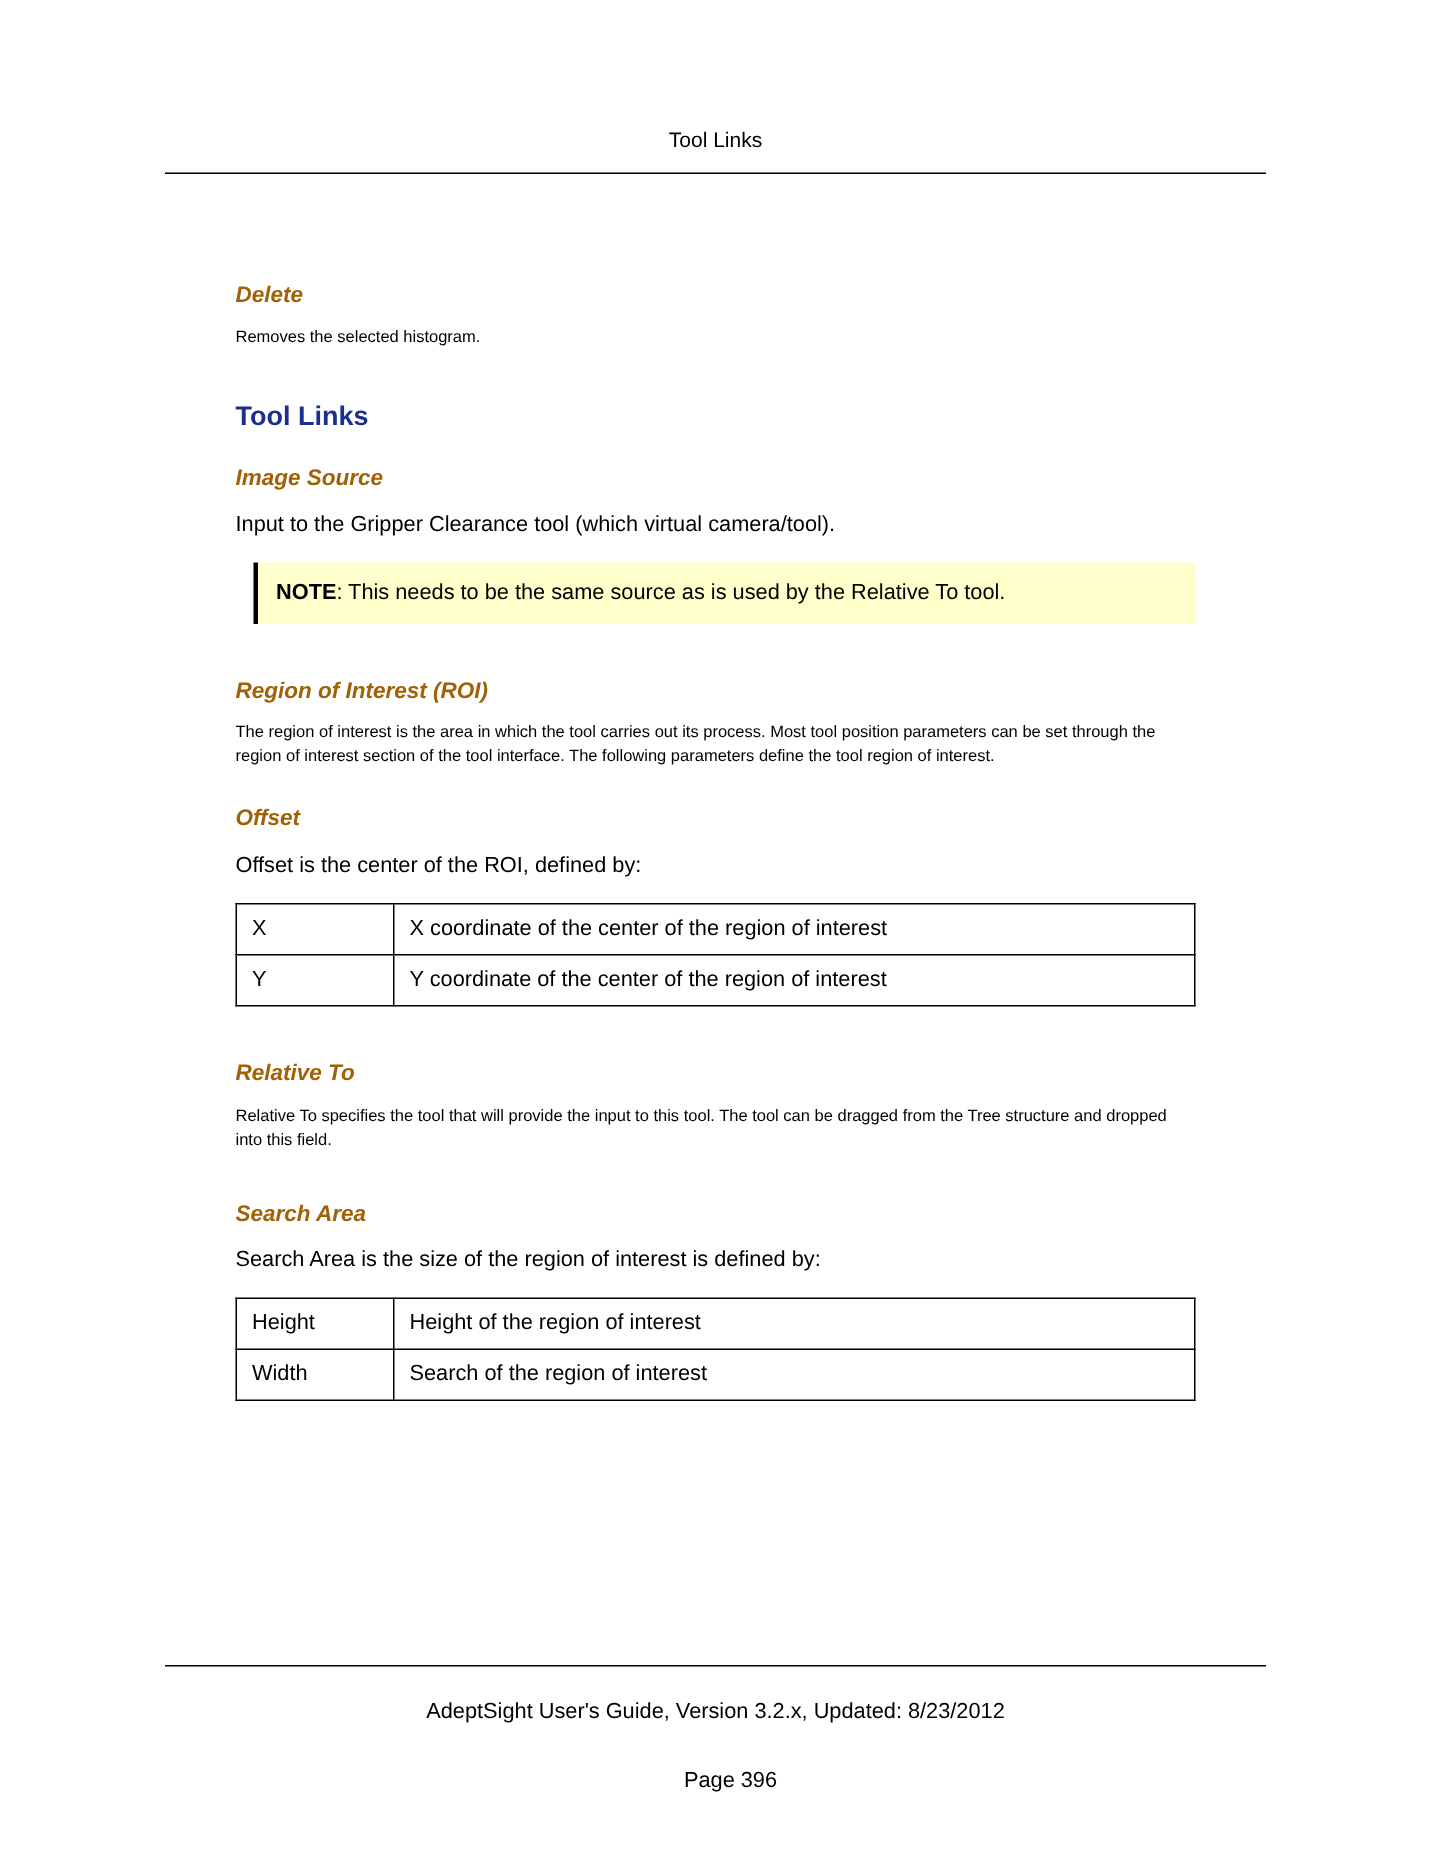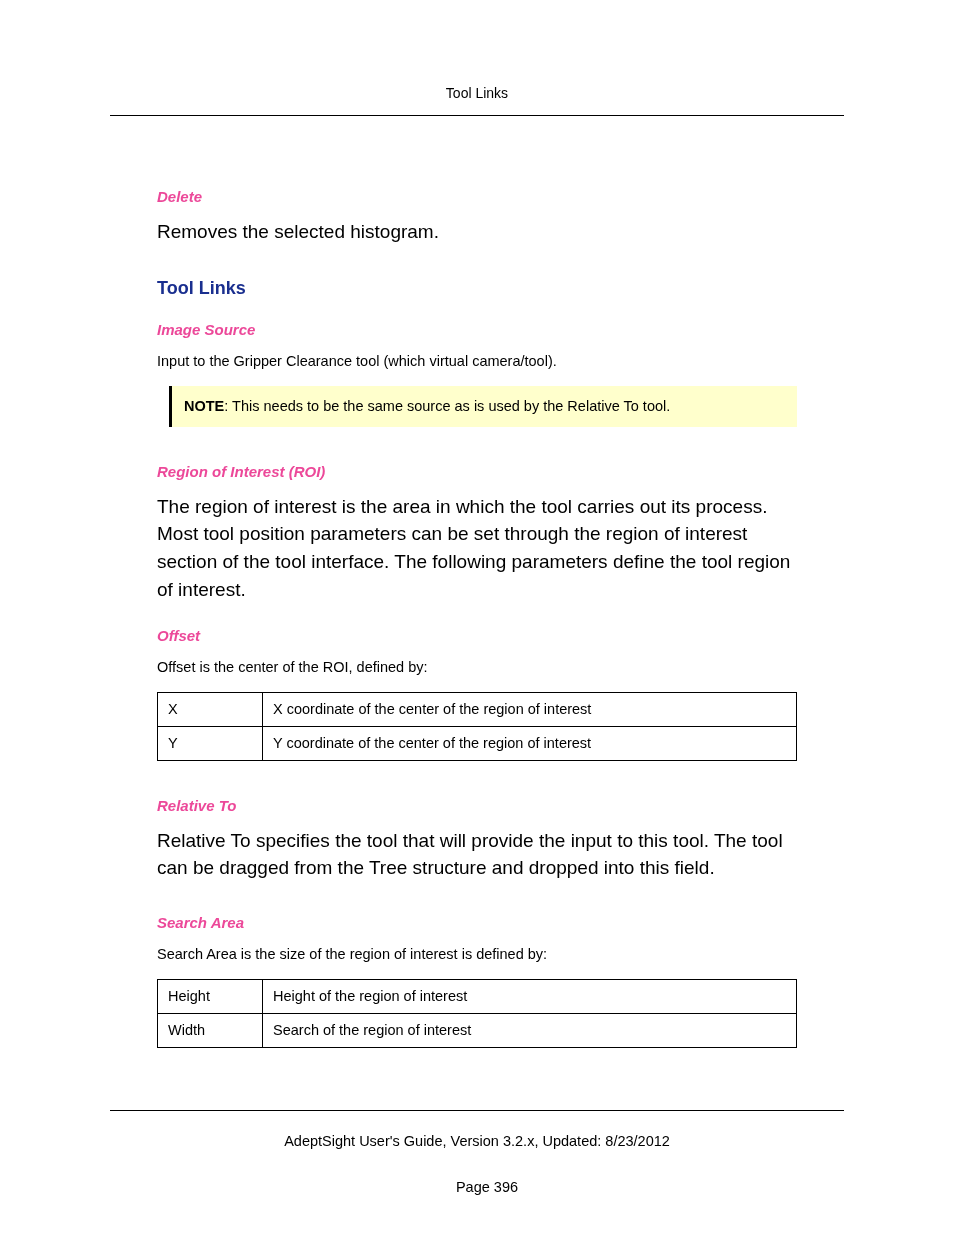--- a/index.html
+++ b/index.html
@@ -29,35 +29,35 @@
     border-top: 1px solid #000;
   }
   .content {
     padding: 70px 157px 0 157px;
     box-sizing: border-box;
     font-size: 14.5px;
     line-height: 1.45;
     color: #000;
   }
   .h3 {
-    color: #ec4899;
+    color: #a16207;
     font-style: italic;
     font-weight: bold;
     font-size: 15px;
     margin: 0 0 10px 0;
   }
   .h2 {
     color: #1a2f8f;
     font-weight: bold;
     font-size: 18px;
     margin: 0 0 18px 0;
   }
   .para {
     margin: 0 0 22px 0;
-    font-size: 19px;
+    font-size: 11px;
   }
   .para-tight {
     margin: 0 0 14px 0;
     font-size: 14.5px;
   }
   .note-box {
     background: #ffffcc;
     border-left: 3px solid #000000;
     padding: 10px 12px;
     margin: 0 0 34px 12px;

